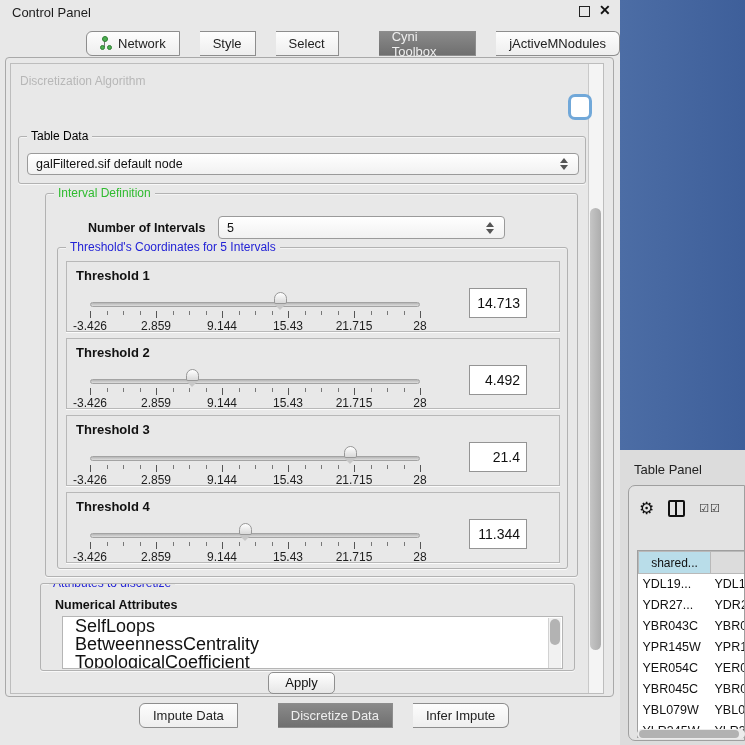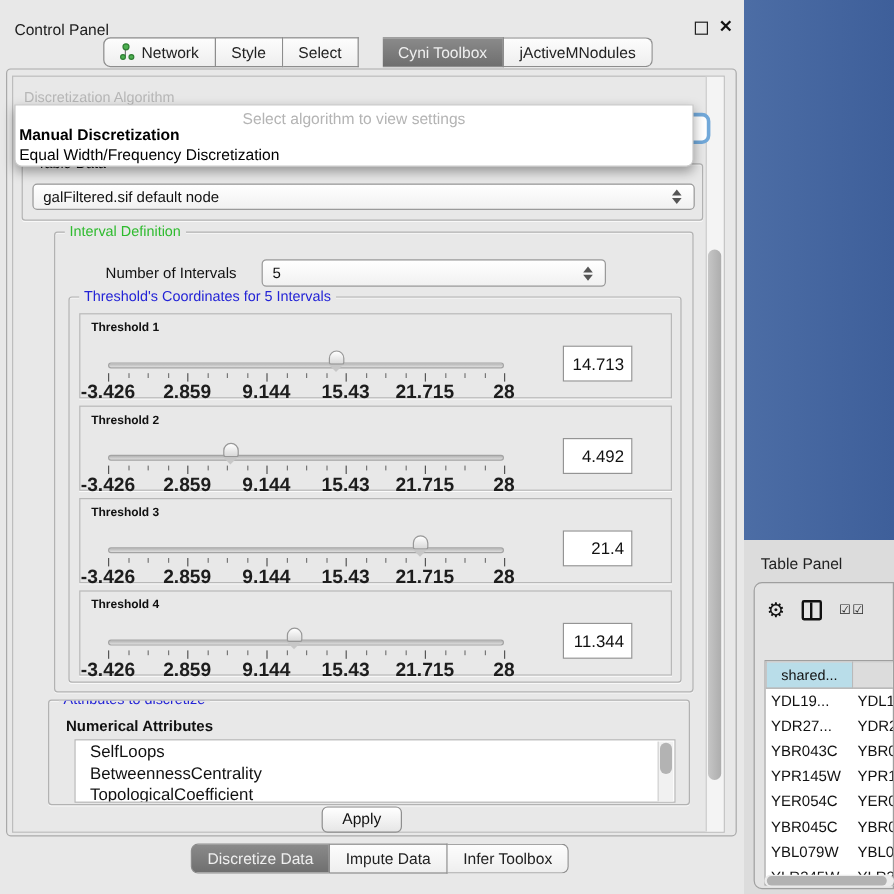--- a/index.html
+++ b/index.html
@@ -2,26 +2,26 @@
 <html><head>
 <meta charset="utf-8">
 <style>
   * { margin:0; padding:0; box-sizing:border-box; }
   html,body { width:745px; height:745px; overflow:hidden; }
   body { font-family:"Liberation Sans", sans-serif; background:#e8e8e8; position:relative; }
   .abs { position:absolute; }
 
   
   #control-panel { left:0; top:0; width:620px; height:745px; background:#e8e8e8; }
-  #cp-titlebar { left:0; top:12px; width:624px; height:26px; }
+  #cp-titlebar { left:0; top:0; width:624px; height:26px; }
   #cp-title { left:12px; top:5px; font-size:13px; color:#1c1c1c; }
   #cp-float { left:579px; top:6px; width:11px; height:11px; border:1.6px solid #222; }
   #cp-close { left:599px; top:2px; font-size:14px; font-weight:bold; color:#111; }
 
-  .tabgroup { display:flex; height:25px; }
+  .tabgroup { display:flex; height:25px;gap:20px; }
   .tab { display:flex; align-items:center; gap:5px; padding:0 13px; font-size:13px; color:#222;
          background:linear-gradient(#fdfdfd,#eeeeee); border:1px solid #8d8d8d; border-left:none; }
   .tab:first-child { border-left:1px solid #8d8d8d; border-radius:6px 0 0 6px; }
   .tab:last-child { border-radius:0 6px 6px 0; }
   .tab.selected { background:linear-gradient(#8a8a8a,#6f6f6f); color:#efefef;margin-left:20px; }
 
   #outer-border { left:5px; top:57px; width:609px; height:640px; border:1px solid #a9a9a9; border-radius:4px; }
   #scrollpane { left:10px; top:63px; width:594px; height:631px; border:1px solid #bdbdbd; background:#e8e8e8; }
   #v-scrollbar { left:588px; top:64px; width:15px; height:629px; background:#f4f4f4; border-left:1px solid #c9c9c9; }
   #v-thumb { left:590px; top:208px; width:11px; height:442px; background:linear-gradient(90deg,#c6c6c6,#adadad); border-radius:6px; }
@@ -45,46 +45,46 @@
            display:flex; align-items:center; font-size:12.5px; color:#111; padding:0 8px; }
   .combo .spacer { flex:1; }
   .stepper { display:flex; flex-direction:column; gap:2px; margin-right:2px; }
   .stepper i { width:0; height:0; border-left:4px solid transparent; border-right:4px solid transparent; }
   .stepper .up { border-bottom:5px solid #555; }
   .stepper .dn { border-top:5px solid #555; }
   #tabledata-combo { position:absolute; left:8px; top:16px; width:552px; height:22px; }
 
   
   #interval-group { left:45px; top:193px; width:533px; height:384px; }
-  #noi-label { left:88px; top:221px; font-size:12.5px; font-weight:normal; color:#111; }
+  #noi-label { left:88px; top:221px; font-size:12.5px; font-weight:bold; color:#111; }
   #noi-combo { left:218px; top:216px; width:287px; height:23px; position:absolute; }
   #thresholds-group { left:57px; top:247px; width:511px; height:322px; }
 
   .threshold-panel { position:absolute; left:8px; width:494px; height:71px; background:#e8e8e8;
                      border:1px solid #b8b8b8; box-shadow:0 1px 0 rgba(255,255,255,.8); }
-  .th-label { position:absolute; left:9px; top:6px; font-size:10px; font-weight:bold; color:#111; }
+  .th-label { position:absolute; left:9px; top:6px; font-size:13px; font-weight:bold; color:#111; }
   .slider-track { position:absolute; left:23px; top:40px; width:330px; height:5px;
                   background:linear-gradient(#b5b5b5,#dedede); border:1px solid #a3a3a3; border-radius:3px; }
   .slider-thumb { position:absolute; top:30px; width:13px; height:12px;
                   background:linear-gradient(#ffffff,#d9d9d9); border:1px solid #989898; border-radius:7px 7px 2px 2px; }
   .slider-thumb:after { content:""; position:absolute; left:-1px; top:11px; width:0; height:0;
                   border-left:6.5px solid transparent; border-right:6.5px solid transparent; border-top:6px solid #c7c7c7; }
   .ticks { position:absolute; left:23px; top:49px; width:330px; height:8px; }
   .tick { position:absolute; top:0; width:1px; height:7px; background:#555; }
   .tick.minor { height:4px; background:#777; }
   .tick-labels { position:absolute; left:23px; top:57px; width:330px; height:11px; }
-  .tick-labels span { position:absolute; transform:translateX(-50%); font-size:16px; font-weight:bold; color:#1d1d1d; white-space:nowrap; }
+  .tick-labels span { position:absolute; transform:translateX(-50%); font-size:12px; font-weight:normal; color:#1d1d1d; white-space:nowrap; }
   .value-box { position:absolute; right:32px; top:26px; width:58px; height:30px; background:#fff;
                border:1px solid #949494; font-size:14px; color:#111; text-align:right; line-height:28px; padding-right:6px; }
 
   
   #attr-group { left:40px; top:583px; width:535px; height:88px; overflow:hidden; }
   #attr-list-title { left:55px; top:598px; font-size:12.5px; font-weight:bold; color:#111; }
   #attr-list { left:62px; top:616px; width:501px; height:53px; background:#fff; border:1px solid #b5b5b5; overflow:hidden; }
-  #attr-list .item { font-size:14px; color:#111; padding:1px 0 1px 12px; line-height:16px; }
+  #attr-list .item { font-size:18px; color:#111; padding:1px 0 1px 12px; line-height:16px; }
   #attr-scrollbar { position:absolute; right:1px; top:1px; width:13px; height:51px; background:#f1f1f1; border-left:1px solid #d2d2d2; }
   #attr-thumb { position:absolute; left:1px; top:1px; width:10px; height:26px; background:#b3b3b3; border-radius:5px; }
 
   #apply-btn { left:268px; top:672px; width:67px; height:22px; background:linear-gradient(#ffffff,#e6e6e6);
                border:1px solid #8f8f8f; border-radius:5px; font-size:13px; color:#111; text-align:center; line-height:20px; }
 
   #top-tabs { left:86px; top:31px; }
   #bottom-tabs { left:139px; top:703px; }
 
   
@@ -161,25 +161,20 @@
     <div id="tabledata-combo" class="combo">
       <span>galFiltered.sif default node</span>
       <span class="spacer"></span>
       <span class="stepper">
           <i class="up"></i>
           <i class="dn"></i>
         </span>
     </div>
   </div>
 
-  <div id="algo-popup" class="abs">
-    <div id="popup-hint">Select algorithm to view settings</div>
-    <div id="popup-item-0" class="popup-item">Manual Discretization</div>
-    <div id="popup-item-1" class="popup-item">Equal Width/Frequency Discretization</div>
-  </div>
 
   <div id="interval-group" class="abs groupbox">
     <span class="group-title gt-green">Interval Definition</span>
   </div>
   <span id="noi-label" class="abs">Number of Intervals</span>
   <div id="noi-combo" class="combo">
     <span>5</span>
     <span class="spacer"></span>
     <span class="stepper">
         <i class="up"></i>
@@ -351,28 +346,28 @@
         <div class="item">TopologicalCoefficient</div>
       </div>
     <div id="attr-scrollbar">
         <div id="attr-thumb"></div>
       </div>
   </div>
 
   <div id="apply-btn" class="abs">Apply</div>
 
   <div id="bottom-tabs" class="abs tabgroup">
+    <div class="tab">
+        <span>Impute Data</span>
+      </div>
     <div class="tab selected">
         <span>Discretize Data</span>
       </div>
     <div class="tab">
-        <span>Impute Data</span>
-      </div>
-    <div class="tab">
-        <span>Infer Toolbox</span>
+        <span>Infer Impute</span>
       </div>
   </div>
 </div>
 
 <div id="network-window" class="abs">
   
   
 </div>
 
 <div id="table-panel" class="abs">

